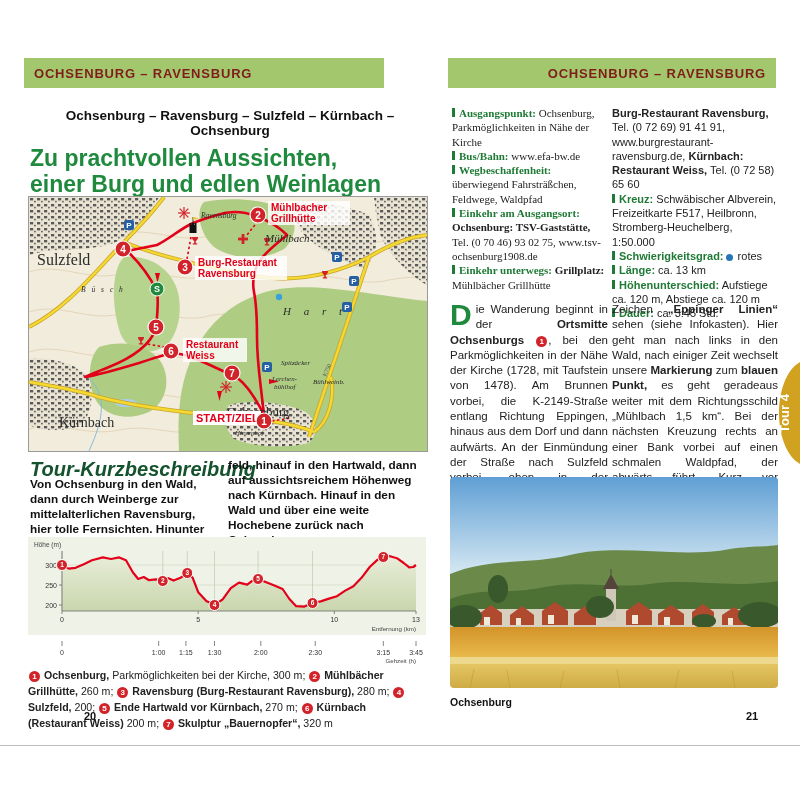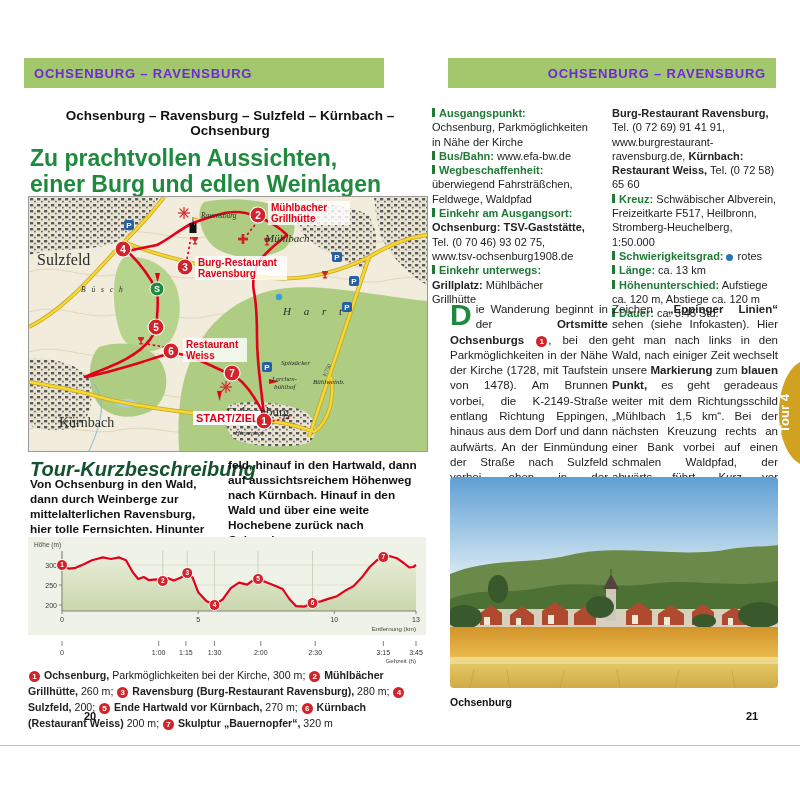--- a/index.html
+++ b/index.html
@@ -1,20 +1,20 @@
 <!DOCTYPE html>
 <html><head>
 <meta charset="utf-8">
 <style>
   html,body{margin:0;padding:0;}
   body{width:800px;height:800px;background:#fff;position:relative;
        font-family:"Liberation Sans",sans-serif;color:#1a1a1a;overflow:hidden;}
   .abs{position:absolute;}
   
-  .hbar{height:30px;background:#a3c76c;color:#6d28d9;font-weight:bold;font-size:13px;
+  .hbar{height:30px;background:#a3c76c;color:#7f1d1d;font-weight:bold;font-size:13px;
         letter-spacing:.8px;display:flex;align-items:center;}
   
   .routeline{font-weight:bold;font-size:13.5px;color:#111;}
   .pagetitle{font-weight:bold;font-size:23px;line-height:1.14;color:#1f8a3d;margin-top:19px;}
   .kurzhead{font-weight:bold;font-style:italic;font-size:20px;color:#14532d;}
   .kurztext{font-weight:bold;font-size:11.8px;line-height:1.28;color:#111;}
   .legend{font-size:10.6px;line-height:1.5;color:#222;}
   .pagenum{font-weight:bold;font-size:11px;color:#111;}
   
   .infocol{font-size:11px;line-height:1.3;color:#222;}
@@ -337,21 +337,21 @@
 </div>
 
 <div class="abs legend" style="left:28px;top:668px;width:398px;"><span class="wpnum">1</span><span class="seg-b"> Ochsenburg,</span><span class="seg-n"> Parkmöglichkeiten bei der Kirche, 300 m; </span><span class="wpnum">2</span><span class="seg-b"> Mühlbächer Grillhütte,</span><span class="seg-n"> 260 m; </span><span class="wpnum">3</span><span class="seg-b"> Ravensburg (Burg-Restaurant Ravensburg),</span><span class="seg-n"> 280 m; </span><span class="wpnum">4</span><span class="seg-b"> Sulzfeld,</span><span class="seg-n"> 200; </span><span class="wpnum">5</span><span class="seg-b"> Ende Hartwald vor Kürnbach,</span><span class="seg-n"> 270 m; </span><span class="wpnum">6</span><span class="seg-b"> Kürnbach (Restaurant Weiss)</span><span class="seg-n"> 200 m; </span><span class="wpnum">7</span><span class="seg-b"> Skulptur „Bauernopfer“,</span><span class="seg-n"> 320 m</span></div>
 
 <div class="abs pagenum" style="left:36px;top:710px;margin-left:48px;">20</div>
 
 <div class="abs hbar" style="left:448px;top:58px;width:328px;justify-content:flex-end;padding-right:10px;box-sizing:border-box;">
   <span>OCHSENBURG – RAVENSBURG</span>
 </div>
 
-<div class="abs infocol" style="left:432px;top:106px;width:156px;">
+<div class="abs infocol" style="left:452px;top:106px;width:156px;font-family:Liberation Serif, serif;">
   <div><span class="gmark"></span><span class="seg-g">Ausgangspunkt:</span><span class="seg-n"> Ochsenburg, Parkmöglichkeiten in Nähe der Kirche</span></div>
   <div><span class="gmark"></span><span class="seg-g">Bus/Bahn:</span><span class="seg-n"> www.efa-bw.de</span></div>
   <div><span class="gmark"></span><span class="seg-g">Wegbeschaffenheit:</span><span class="seg-n"> überwiegend Fahrsträßchen, Feldwege, Waldpfad</span></div>
   <div><span class="gmark"></span><span class="seg-g">Einkehr am Ausgangsort:</span><span class="seg-b"> Ochsenburg: TSV-Gaststätte,</span><span class="seg-n"> Tel. (0 70 46) 93 02 75, www.tsv-ochsenburg1908.de</span></div>
   <div><span class="gmark"></span><span class="seg-g">Einkehr unterwegs:</span><span class="seg-b"> Grillplatz:</span><span class="seg-n"> Mühlbächer Grillhütte</span></div>
 </div>
 <div class="abs infocol" style="left:612px;top:106px;width:166px;">
   <div><span class="seg-b">Burg-Restaurant Ravensburg,</span><span class="seg-n"> Tel. (0 72 69) 91 41 91, www.burgrestaurant-ravensburg.de, </span><span class="seg-b">Kürnbach: Restaurant Weiss,</span><span class="seg-n"> Tel. (0 72 58) 65 60</span></div>
   <div><span class="gmark"></span><span class="seg-g">Kreuz:</span><span class="seg-n"> Schwäbischer Albverein, Freizeitkarte F517, Heilbronn, Stromberg-Heuchelberg, 1:50.000</span></div>
   <div><span class="gmark"></span><span class="seg-g">Schwierigkeitsgrad:</span><span class="bluedot"></span><span class="seg-n"> rotes</span></div>

